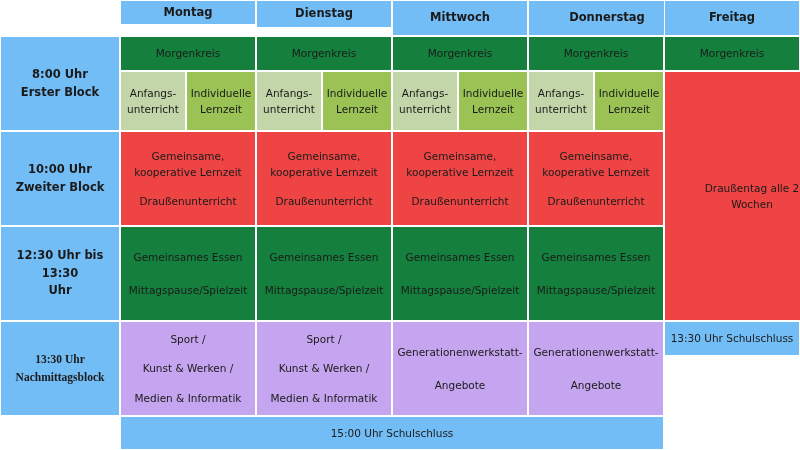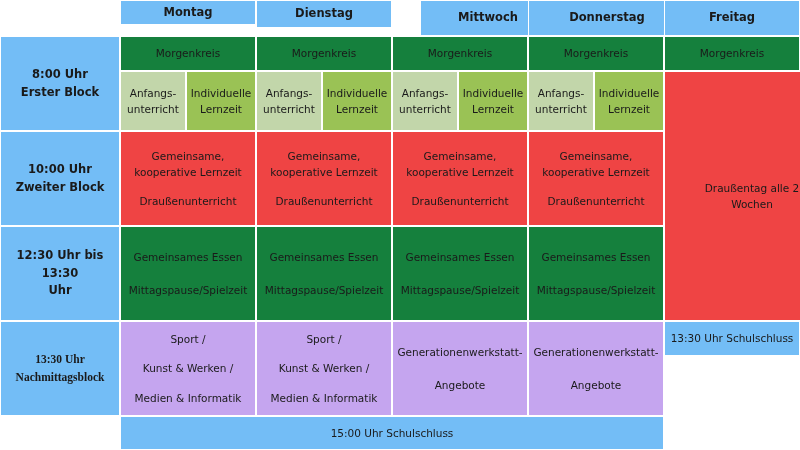--- a/index.html
+++ b/index.html
@@ -20,21 +20,21 @@
 </style>
 </head>
 <body>
 
 <div class="cell blue bold" style="left:120px;top:0;width:136px;height:25px;">
     <span>Montag</span>
   </div>
 <div class="cell blue bold" style="left:256px;top:0;width:136px;height:28px;">
     <span>Dienstag</span>
   </div>
-<div class="cell blue bold" style="left:392px;top:0;width:136px;height:36px;margin-left:28px;">
+<div class="cell blue bold" style="left:392px;top:0;width:136px;height:36px;">
     <span>Mittwoch</span>
   </div>
 <div class="cell blue bold" style="left:528px;top:0;width:158px;height:36px;">
     <span>Donnerstag</span>
   </div>
 <div class="cell blue bold" style="left:664px;top:0;width:136px;height:36px;text-align:center;">
     <span>Freitag</span>
   </div>
 
 <div class="cell blue bold" style="left:0;top:36px;width:120px;height:95px;">

